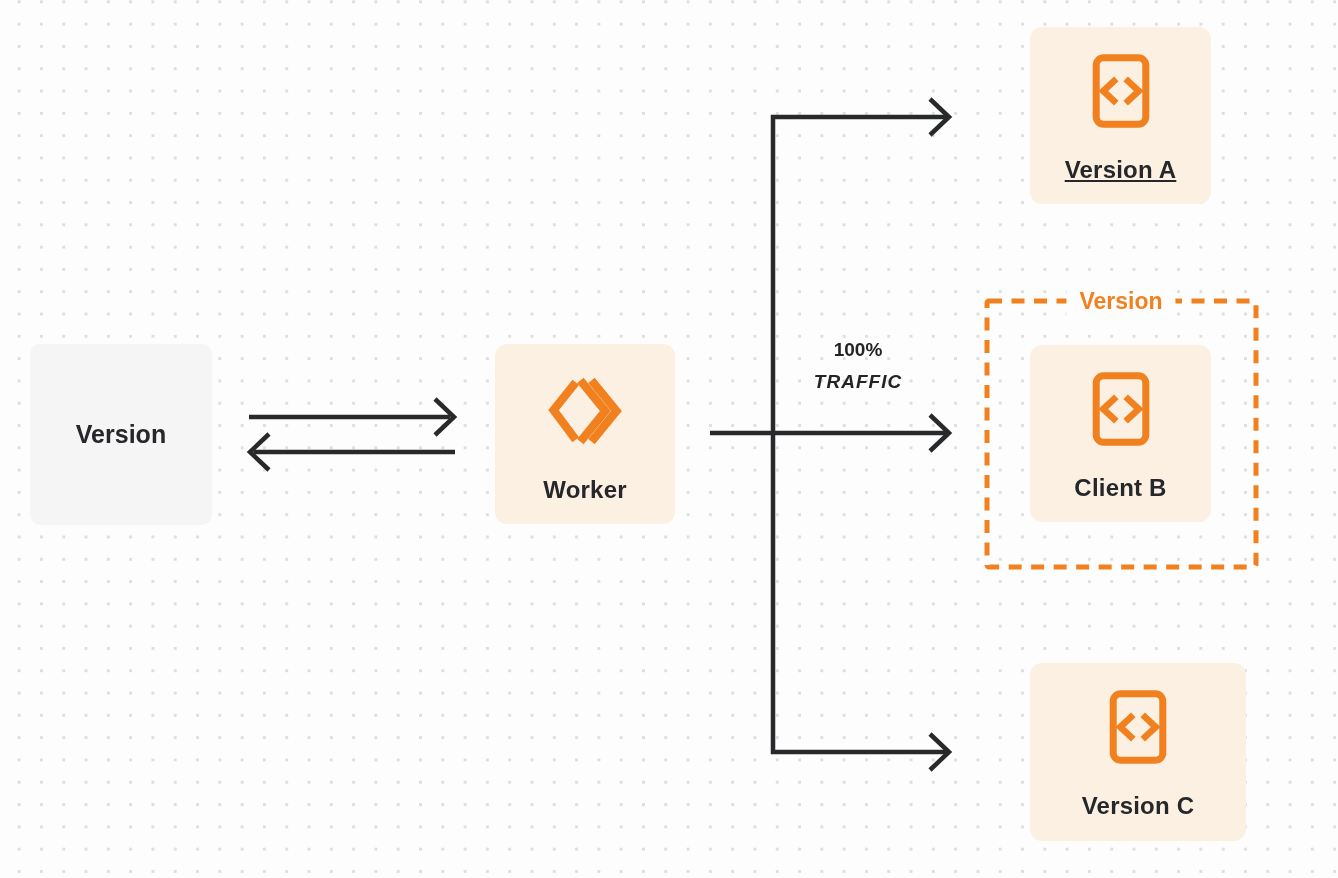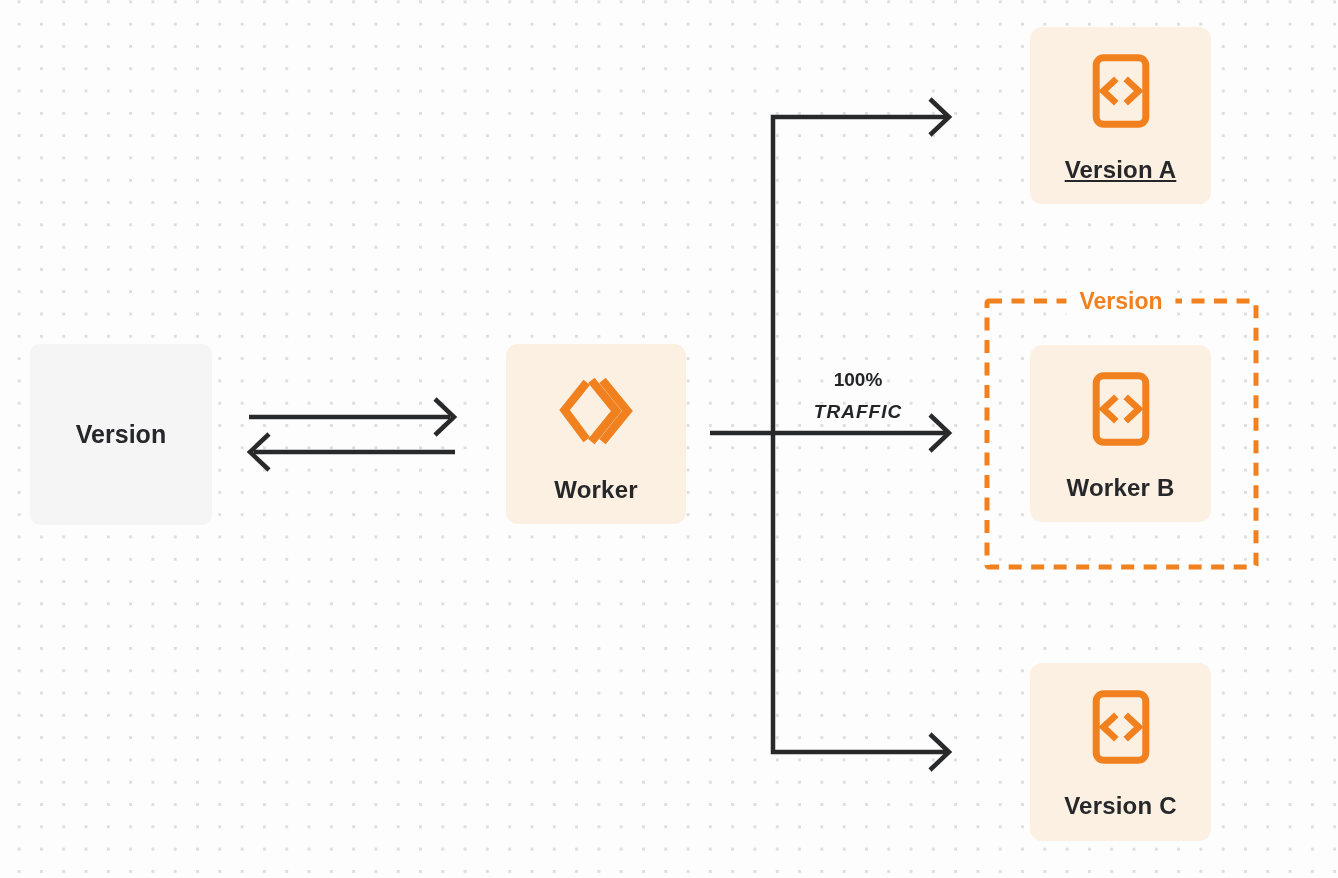--- a/index.html
+++ b/index.html
@@ -65,21 +65,21 @@
     padding: 0 13px;
     font-weight: bold;
     font-size: 23px;
     line-height: 30px;
     color: #F1801F;
     white-space: nowrap;
   }
   .traffic-label {
     position: absolute;
     left: 858px;
-    top: 364px;
+    top: 334px;
     transform: translateX(-50%);
     text-align: center;
     font-weight: bold;
     font-size: 19px;
     line-height: 32px;
     color: #222426;
     white-space: nowrap;
   }
   .traffic-word { letter-spacing: 1px; font-style: italic; }
 </style>
@@ -102,21 +102,21 @@
     <line x1="455" y1="452" x2="254" y2="452" stroke="#28292B" stroke-width="4.5"></line>
     <polyline points="269,434 250,452 269,470" stroke="#28292B" stroke-width="4.5" stroke-linejoin="miter"></polyline>
 
     <rect x="987" y="301" width="269" height="266" rx="2" stroke="#F1801F" stroke-width="5" stroke-dasharray="13 9.5"></rect>
   </svg>
 
   <div class="node node-gray client-label-wrap" style="left:30px; top:344px; width:182px; height:181px;">
     <span class="client-label">Version</span>
   </div>
 
-  <div class="node node-cream" style="left:506px; top:344px; width:180px; height:180px;">
+  <div class="node node-cream" style="left:495px; top:344px; width:180px; height:180px;">
     <svg class="node-icon" style="top:30px;" width="80" height="74" viewBox="0 0 86 80" fill="none">
       <polyline points="33,9 9,39 33,71" stroke="#F1801F" stroke-width="9"></polyline>
       <polyline points="38,7 65,40 38,73" stroke="#F1801F" stroke-width="9"></polyline>
       <polyline points="50,7 77,40 50,73" stroke="#F1801F" stroke-width="9"></polyline>
     </svg>
     <span class="node-label" style="top:131px;">Worker</span>
   </div>
 
   <div class="node node-cream" style="left:1030px; top:27px; width:181px; height:177px;">
     <svg class="node-icon" style="top:26px;" width="58" height="76" viewBox="0 0 62 80" fill="none">
@@ -126,24 +126,24 @@
     </svg>
     <span class="node-label" style="top:128px;text-decoration:underline;">Version A</span>
   </div>
 
   <div class="node node-cream" style="left:1030px; top:345px; width:181px; height:177px;">
     <svg class="node-icon" style="top:26px;" width="58" height="76" viewBox="0 0 62 80" fill="none">
       <rect x="4.5" y="4.5" width="53" height="71" rx="8" stroke="#F1801F" stroke-width="7.5"></rect>
       <polyline points="26,27 12,40 26,53" stroke="#F1801F" stroke-width="7" stroke-linejoin="miter"></polyline>
       <polyline points="36,27 50,40 36,53" stroke="#F1801F" stroke-width="7" stroke-linejoin="miter"></polyline>
     </svg>
-    <span class="node-label" style="top:128px;">Worker B</span>
+    <span class="node-label" style="top:128px;">Client B</span>
   </div>
 
-  <div class="node node-cream" style="left:1030px; top:663px; width:181px; height:178px;">
+  <div class="node node-cream" style="left:1030px; top:663px; width:216px; height:178px;">
     <svg class="node-icon" style="top:26px;" width="58" height="76" viewBox="0 0 62 80" fill="none">
       <rect x="4.5" y="4.5" width="53" height="71" rx="8" stroke="#F1801F" stroke-width="7.5"></rect>
       <polyline points="26,27 12,40 26,53" stroke="#F1801F" stroke-width="7" stroke-linejoin="miter"></polyline>
       <polyline points="36,27 50,40 36,53" stroke="#F1801F" stroke-width="7" stroke-linejoin="miter"></polyline>
     </svg>
     <span class="node-label" style="top:128px;">Version C</span>
   </div>
 
   <div class="deployed-label">Version</div>
 

